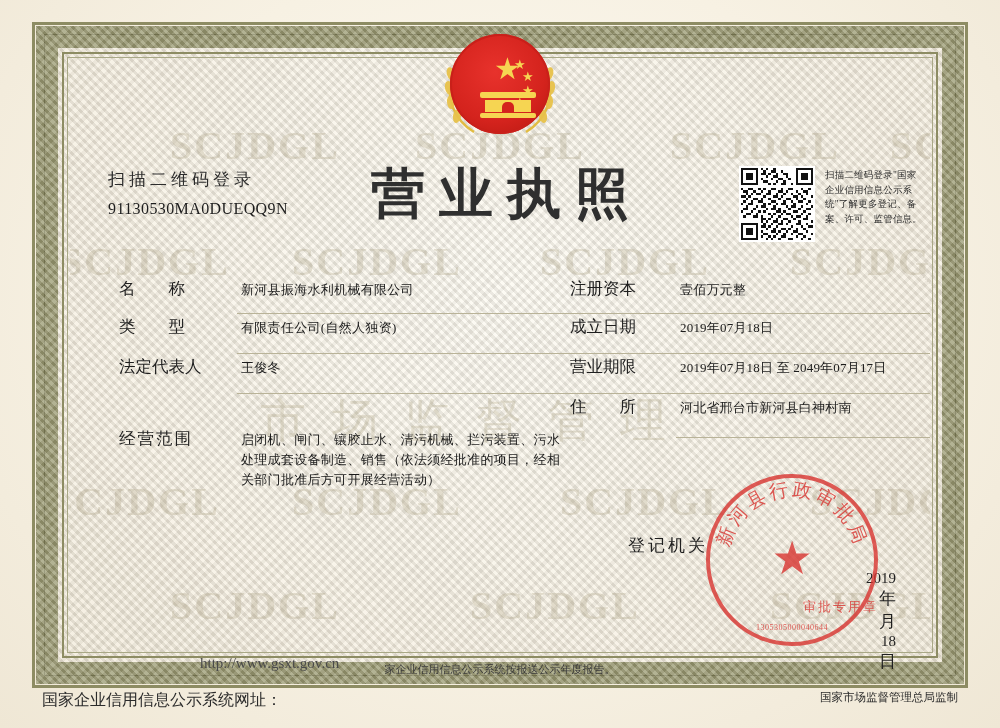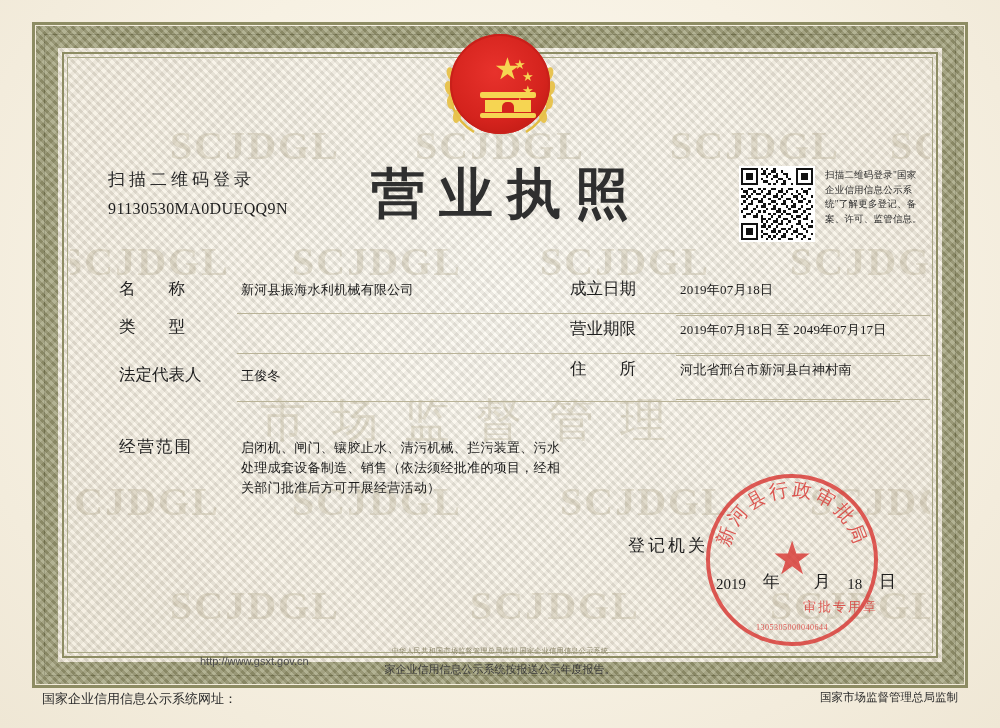--- a/index.html
+++ b/index.html
@@ -178,21 +178,21 @@
   
   .reg{
     position:absolute;left:628px;top:534px;
     font-family:"Liberation Serif","DejaVu Serif",serif;
     font-size:17px;letter-spacing:3px;color:#1f1f1f;
   }
   .date-line{
     position:absolute;left:716px;top:570px;width:180px;
     font-family:"Liberation Serif","DejaVu Serif",serif;
     font-size:17px;color:#1f1f1f;
-    display:flex;justify-content:space-between;align-items:flex-end;
+    display:flex;justify-content:space-between;align-items:flex-end;flex-direction:column;
   }
   .date-line .num{font-size:15px;}
   
   .seal{
     position:absolute;left:706px;top:474px;width:172px;height:172px;
     opacity:.78;
   }
   .seal .ring{
     position:absolute;inset:0;border:4px solid #d8302c;border-radius:50%;
   }
@@ -219,32 +219,32 @@
     font-size:7px;color:#8a8468;letter-spacing:.4px;
     font-family:"Liberation Serif","DejaVu Serif",serif;
   }
   .footer-note{
     position:absolute;left:0;right:0;top:662px;text-align:center;
     font-size:11px;color:#3a3a3a;
     font-family:"Liberation Serif","DejaVu Serif",serif;
   }
   .footer-left{
     position:absolute;left:42px;top:690px;
-    font-size:13px;color:#2b2b2b;
+    font-size:16px;color:#2b2b2b;
     font-family:"Liberation Serif","DejaVu Serif",serif;
   }
   .footer-right{
     position:absolute;right:42px;top:690px;
     font-size:11.5px;color:#2b2b2b;
     font-family:"Liberation Serif","DejaVu Serif",serif;
   }
   .footer-url{
     position:absolute;left:200px;top:655px;
-    font-size:11px;color:#4a4a4a;
-    font-family:Liberation Sans, sans-serif;
+    font-size:15px;color:#4a4a4a;
+    font-family:Liberation Serif, serif;
   }
 </style>
 </head>
 <body>
 
 <div id="license">
 
   <div class="border-outer"></div>
   <div class="border-band"></div>
   <div class="band-tex"></div>
@@ -515,34 +515,40 @@
   <div class="qr-note">扫描二维码登录"国家企业信用信息公示系统"了解更多登记、备案、许可、监管信息。</div>
 
   <div class="fields">
     <div class="row" style="height:38px;">
       <div class="lbl">名　　称</div>
       <div class="val">新河县振海水利机械有限公司</div>
       <div class="rule" style="right:30px;"></div>
     </div>
     <div class="row" style="height:40px;">
       <div class="lbl">类　　型</div>
+      <div class="val">有限责任公司(自然人独资)</div>
       <div class="rule" style="right:30px;"></div>
     </div>
-    <div class="row" style="height:40px;margin-top:8px;">
+    <div class="row" style="height:40px;">
       <div class="lbl">法定代表人</div>
       <div class="val">王俊冬</div>
       <div class="rule" style="right:30px;"></div>
     </div>
     <div class="row" style="height:86px;margin-top:32px;">
       <div class="lbl" style="letter-spacing:2px;">经营范围</div>
       <div class="val wide">启闭机、闸门、镶胶止水、清污机械、拦污装置、污水处理成套设备制造、销售（依法须经批准的项目，经相关部门批准后方可开展经营活动）</div>
     </div>
   </div>
 
   <div class="fields-r">
+    <div class="row" style="height:38px;">
+      <div class="lbl-r">注册资本</div>
+      <div class="val-r">壹佰万元整</div>
+      <div class="rule-r"></div>
+    </div>
     <div class="row" style="height:40px;">
       <div class="lbl-r">成立日期</div>
       <div class="val-r">2019年07月18日</div>
       <div class="rule-r"></div>
     </div>
     <div class="row" style="height:40px;">
       <div class="lbl-r">营业期限</div>
       <div class="val-r">2019年07月18日 至 2049年07月17日</div>
       <div class="rule-r"></div>
     </div>
@@ -571,19 +577,18 @@
       </defs>
       <text font-size="19" fill="#d8302c" font-family="Liberation Serif, DejaVu Serif, serif" letter-spacing="3">
         <textPath href="#arcpath" startOffset="50%" text-anchor="middle">新河县行政审批局</textPath>
       </text>
     </svg>
     <div class="star">★</div>
     <div class="bottom-txt">审批专用章</div>
     <div class="code-txt">1305305000040644</div>
   </div>
 
-  <div class="microprint">中华人民共和国市场监督管理总局监制 国家企业信用信息公示系统</div>
   <div class="footer-url">http://www.gsxt.gov.cn</div>
   <div class="footer-note">家企业信用信息公示系统按报送公示年度报告。</div>
   <div class="footer-left">国家企业信用信息公示系统网址：</div>
   <div class="footer-right">国家市场监督管理总局监制</div>
 
 </div>
 
 </body></html>

